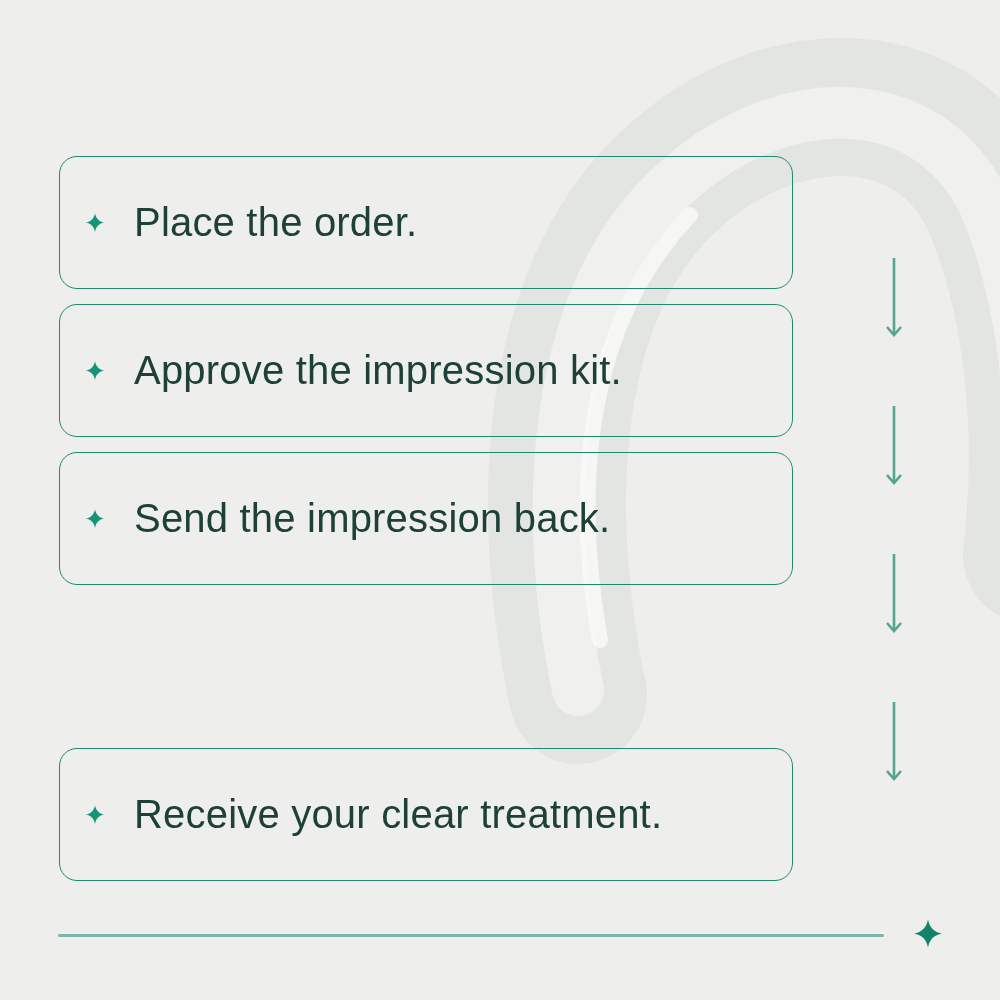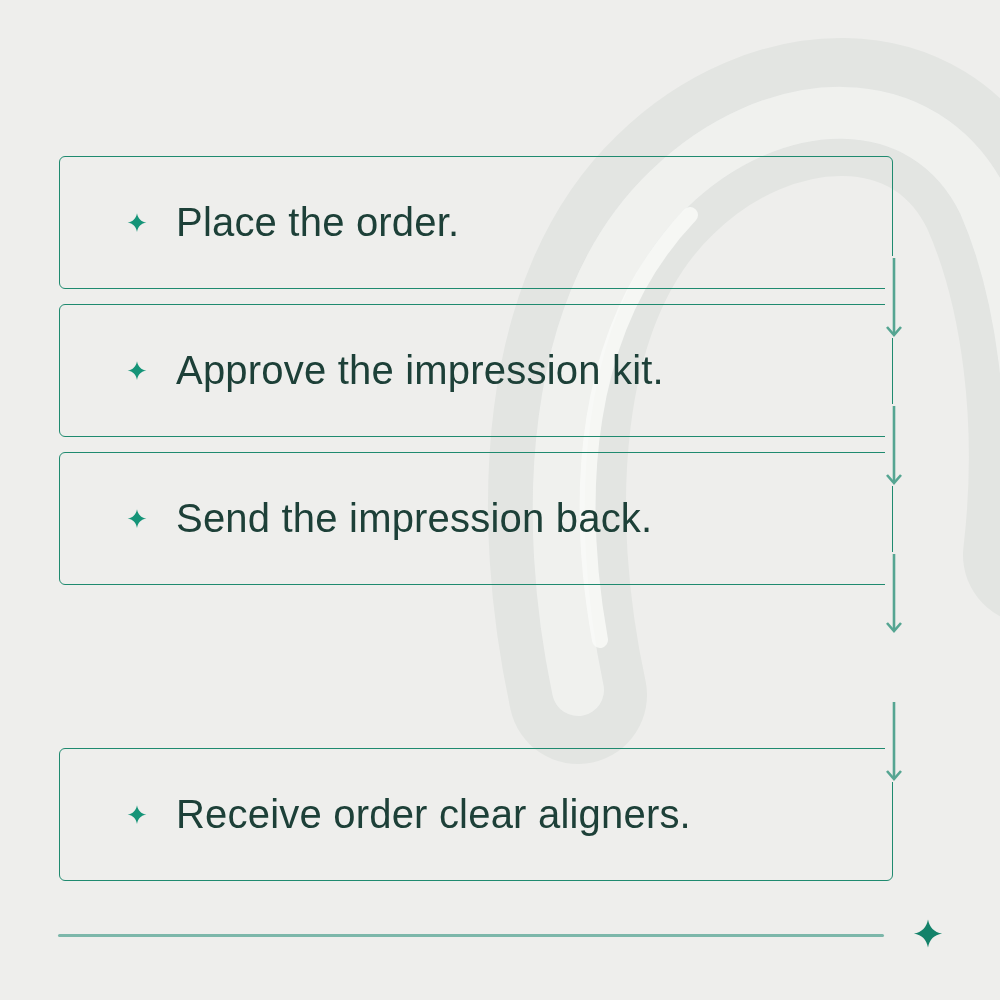--- a/index.html
+++ b/index.html
@@ -14,25 +14,25 @@
   
   .bg-aligner{position:absolute;top:0;left:0;z-index:0;pointer-events:none;}
   
   .page-title{
     position:absolute;left:68px;top:42px;margin:0;
     font-size:65px;font-weight:bold;letter-spacing:-0.5px;
     color:#12826a;z-index:3;
   }
   
   .card{
-    position:absolute;left:59px;width:834px;height:133px;
-    border:1.5px solid #1f8a6f;border-radius:6px;
+    position:absolute;left:59px;width:734px;height:133px;
+    border:1.5px solid #1f8a6f;border-radius:18px;
     box-sizing:border-box;
     display:flex;align-items:center;
-    padding-left:67px;
+    padding-left:25px;
     z-index:1;background:transparent;
   }
   .card .bullet{flex:0 0 auto;width:20px;height:21px;margin-right:29px;}
   .card .bullet path{fill:#159478;}
   .step-label{
     font-size:40px;color:#1d4038;font-weight:500;letter-spacing:0.2px;
     white-space:nowrap;
   }
   
   .arrows{position:absolute;top:0;left:0;z-index:2;pointer-events:none;}
@@ -77,21 +77,21 @@
       <path d="M16 1 C17.5 9.5, 22.5 14.5, 31 16 C22.5 17.5, 17.5 22.5, 16 31 C14.5 22.5, 9.5 17.5, 1 16 C9.5 14.5, 14.5 9.5, 16 1 Z"></path>
     </svg>
     <span class="step-label">Send the impression back.</span>
   </div>
 
 
   <div class="card" style="top:748px">
     <svg class="bullet" viewBox="0 0 32 32" aria-hidden="true">
       <path d="M16 1 C17.5 9.5, 22.5 14.5, 31 16 C22.5 17.5, 17.5 22.5, 16 31 C14.5 22.5, 9.5 17.5, 1 16 C9.5 14.5, 14.5 9.5, 16 1 Z"></path>
     </svg>
-    <span class="step-label">Receive order clear aligners.</span>
+    <span class="step-label">Receive your clear treatment.</span>
   </div>
 
   <svg class="arrows" width="1000" height="1000" viewBox="0 0 1000 1000" aria-hidden="true">
     <g>
       <line class="arrow-halo" x1="894" y1="256" x2="894" y2="338"></line>
       <line class="arrow-line" x1="894" y1="258" x2="894" y2="334"></line>
       <polyline class="arrow-line" points="887,327 894,335 901,327"></polyline>
     </g>
     <g>
       <line class="arrow-halo" x1="894" y1="404" x2="894" y2="486"></line>

